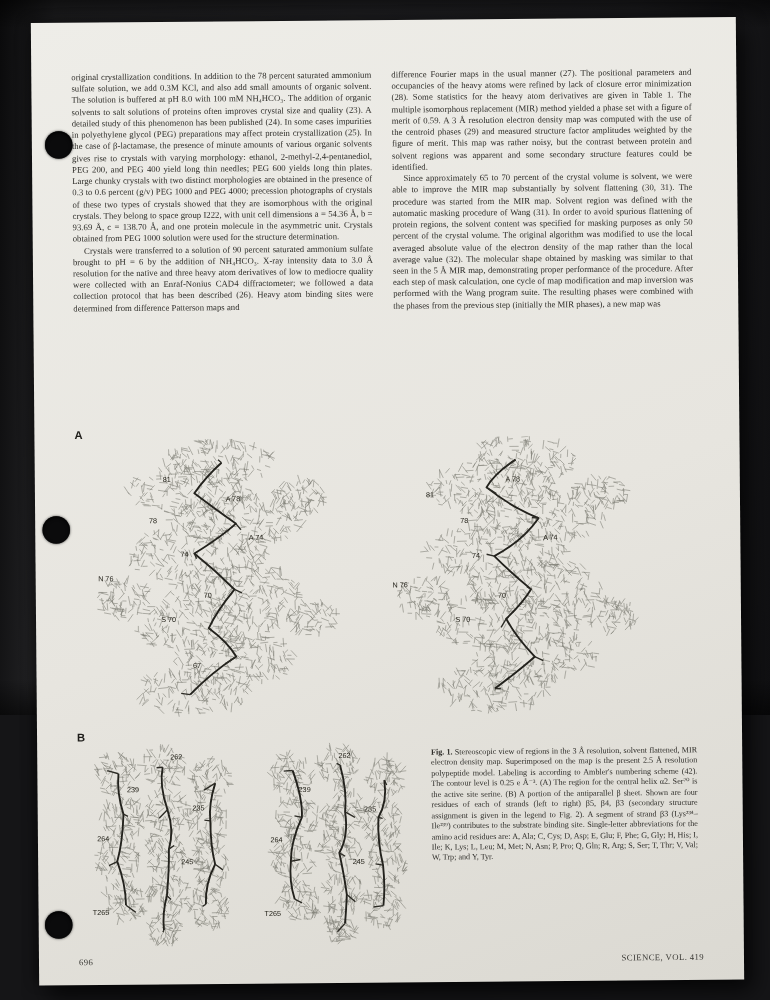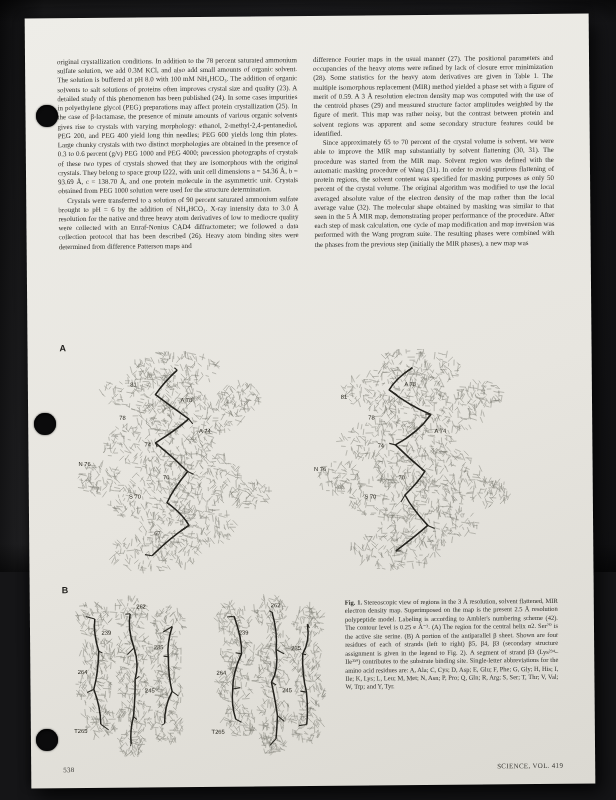--- a/index.html
+++ b/index.html
@@ -117,21 +117,21 @@
           <span class="resLabel" style="left: 58%; top: 56%;">245</span>
           <span class="resLabel" style="left: 5%; top: 80%;">T265</span>
         </div>
       <div class="caption">
         <span class="capb">Fig. 1.</span>
         <span>Stereoscopic view of regions in the 3 Å resolution, solvent flattened, MIR electron density map. Superimposed on the map is the present 2.5 Å resolution polypeptide model. Labeling is according to Ambler's numbering scheme (42). The contour level is 0.25 e Å⁻³. (A) The region for the central helix α2. Ser⁷⁰ is the active site serine. (B) A portion of the antiparallel β sheet. Shown are four residues of each of strands (left to right) β5, β4, β3 (secondary structure assignment is given in the legend to Fig. 2). A segment of strand β3 (Lys²³⁴–Ile²³⁹) contributes to the substrate binding site. Single-letter abbreviations for the amino acid residues are: A, Ala; C, Cys; D, Asp; E, Glu; F, Phe; G, Gly; H, His; I, Ile; K, Lys; L, Leu; M, Met; N, Asn; P, Pro; Q, Gln; R, Arg; S, Ser; T, Thr; V, Val; W, Trp; and Y, Tyr.</span>
       </div>
     </div>
 
     <div class="footer">
-      <span>538</span>
+      <span>696</span>
       <span>SCIENCE, VOL. 419</span>
     </div>
   </div>
 
   <div class="hole" style="left:36px;top:105px"></div>
   <div class="hole" style="left:34px;top:413px"></div>
   <div class="hole" style="left:36px;top:729px"></div>
 </div>
 
 </body></html>

